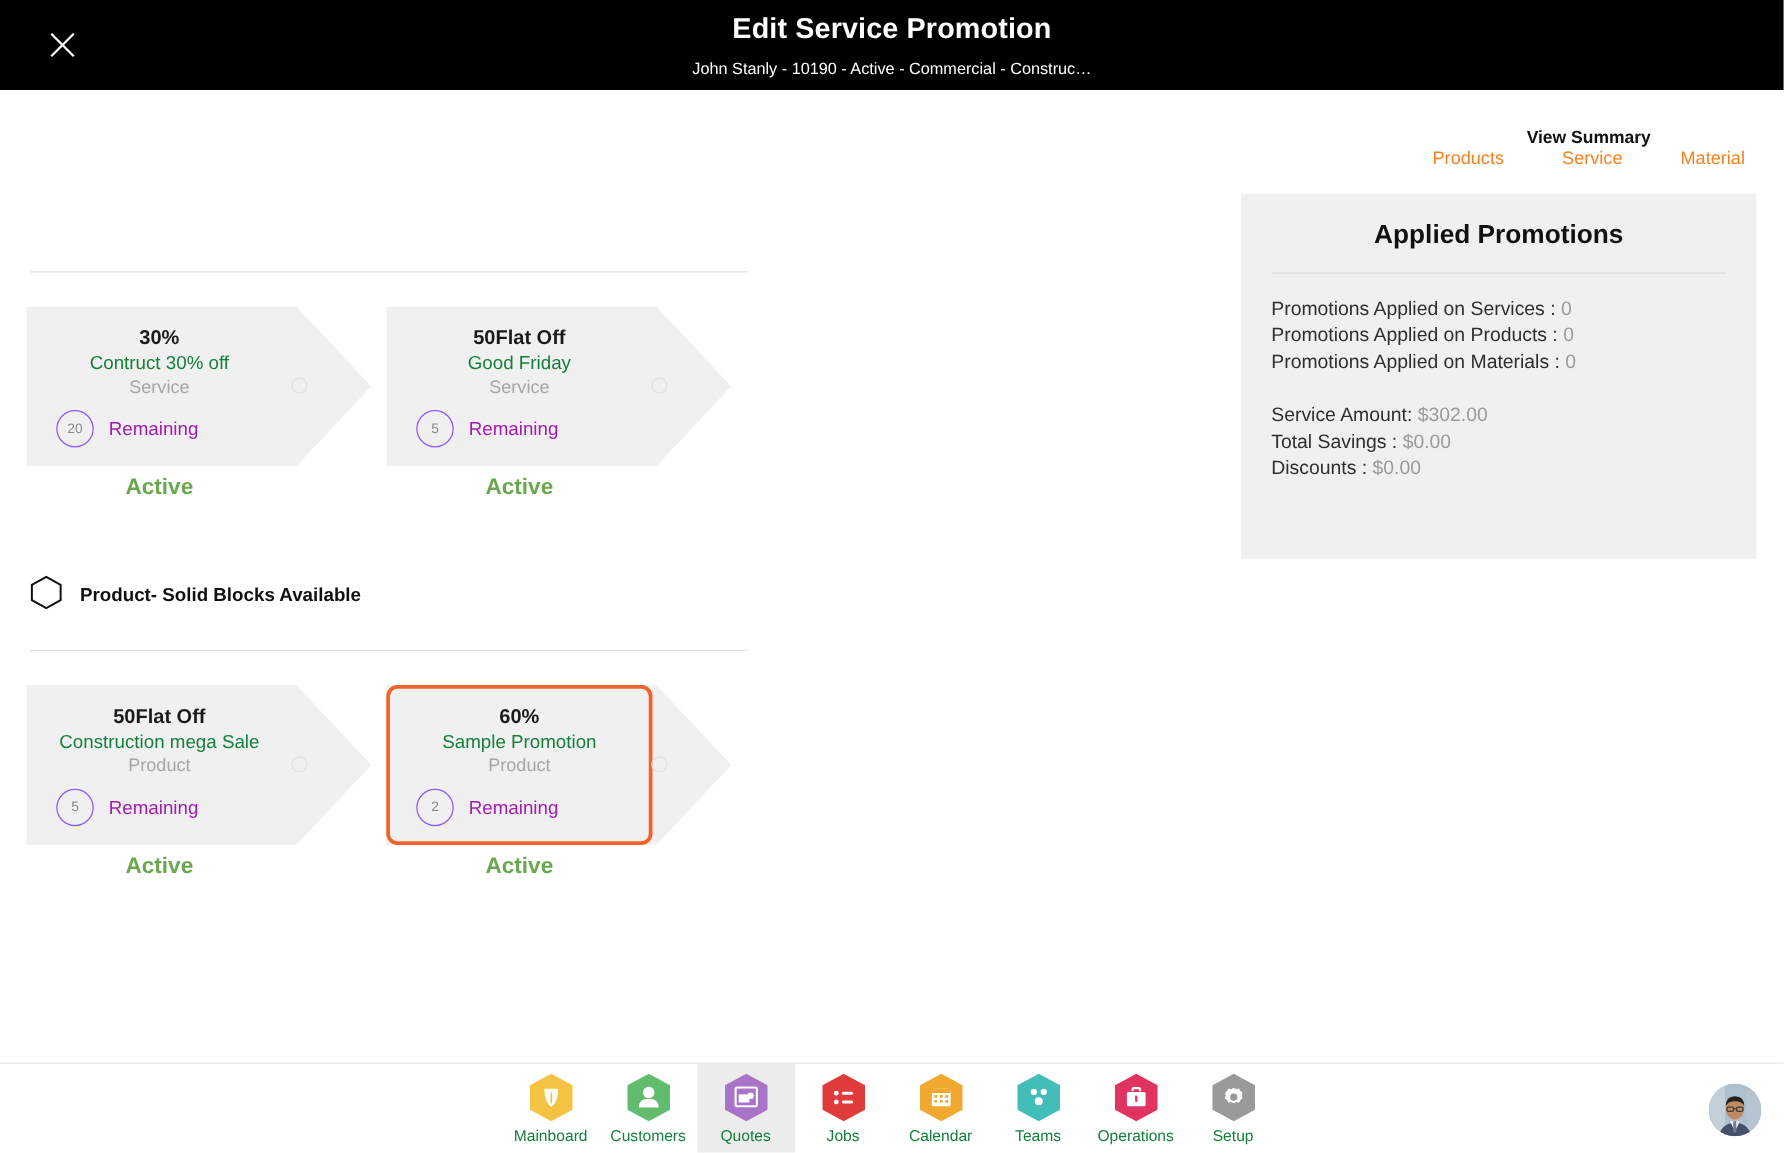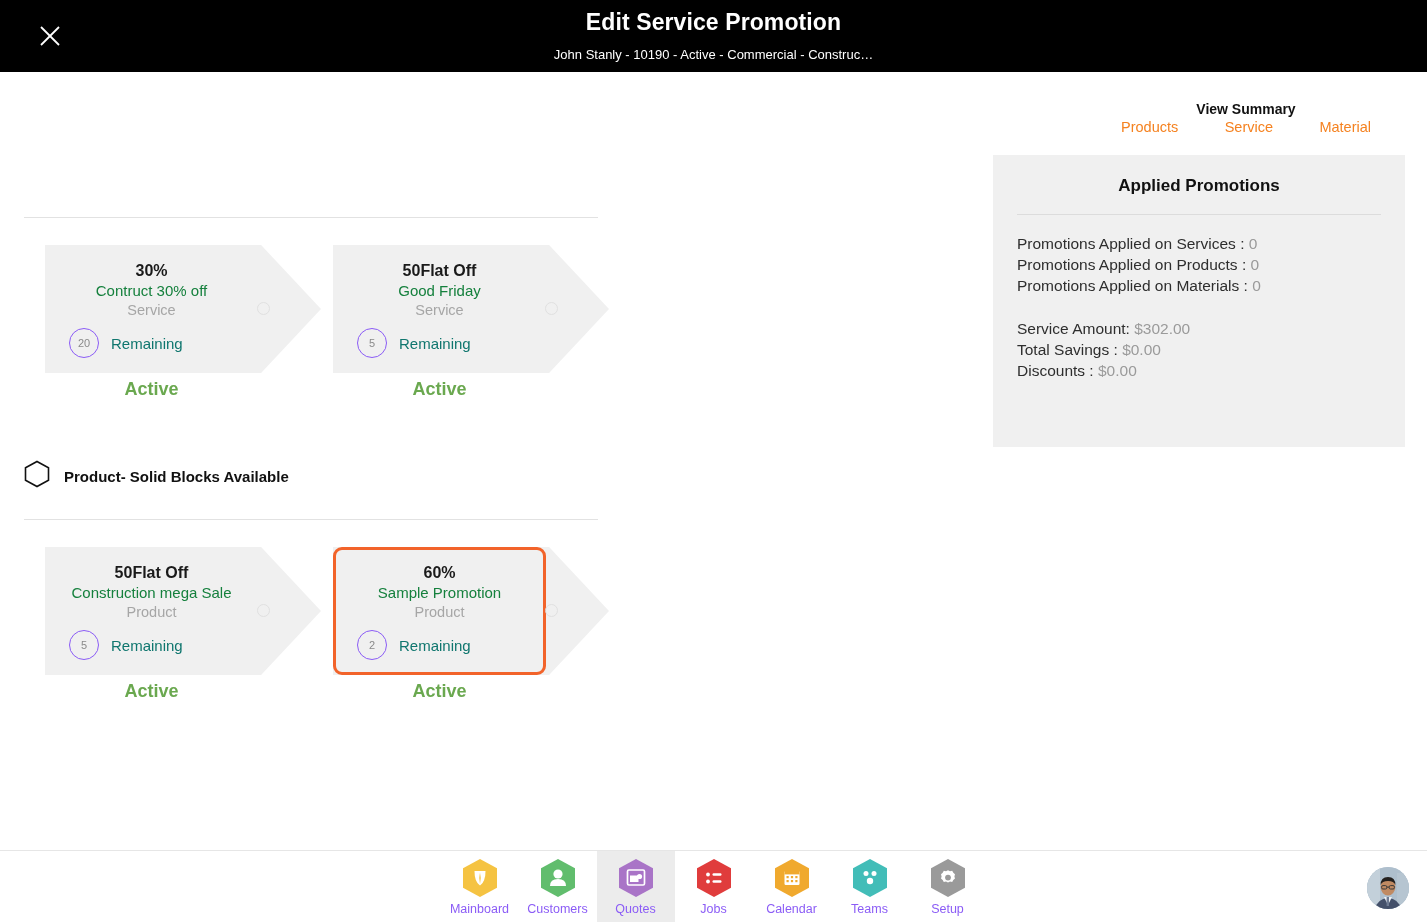--- a/index.html
+++ b/index.html
@@ -42,39 +42,39 @@
   .page-head { position: absolute; left: 24px; top: 20px; }
   .page-head-row { display: flex; align-items: center; gap: 13px; }
   .page-title {
     font-size: 22px; font-weight: bold; color: #1a1a1a; line-height: 1;
   }
   .page-sub {
     font-size: 13.5px; color: #3c3c3c; margin-top: 13px; margin-left: 38px;
   }
 
   
-  .summary-tabs { position: absolute; right: 56px; top: 30px; text-align: center; width: 250px; }
+  .summary-tabs { position: absolute; right: 31px; top: 30px; text-align: center; width: 250px; }
   .summary-label {
     font-size: 14px; font-weight: bold; color: #111; line-height: 1;
     display: block; margin-bottom: 3px;
   }
   .summary-links { display: flex; justify-content: space-between; }
   .summary-links a {
     color: #f58220; font-size: 14.5px; text-decoration: none; cursor: pointer;
   }
 
   
   .section-head { display: flex; align-items: center; gap: 14px; }
   .section-title { font-size: 15px; font-weight: bold; color: #111; }
   .divider { height: 1px; background: #e2e2e2; }
 
   
   .card-row { position: relative; }
   .coupon {
-    position: absolute; width: 276px; height: 128px; cursor: pointer; margin-left: 24px;
+    position: absolute; width: 276px; height: 128px; cursor: pointer;
   }
   .coupon-shape {
     position: absolute; left: 0; top: 0; width: 276px; height: 128px;
     background: #f0f0f0;
     clip-path: polygon(0 0, 78.3% 0, 100% 50%, 78.3% 100%, 0 100%);
   }
   .coupon.selected .coupon-ring {
     position: absolute; left: 0; top: 0; width: 213px; height: 128px;
     border: 3px solid #f2632a; border-radius: 9px; background: transparent;
     pointer-events: none;
@@ -85,37 +85,37 @@
   }
   .c-pct { font-size: 16px; font-weight: bold; color: #1a1a1a; line-height: 1.25; }
   .c-name { font-size: 15px; color: #15803d; line-height: 1.3; }
   .c-type { font-size: 14.5px; color: #a6a6a6; line-height: 1.35; }
   .c-remain { display: flex; align-items: center; gap: 12px; margin-top: 8px; padding-left: 24px; }
   .c-circle {
     width: 30px; height: 30px; border: 1px solid #8b5cf6; border-radius: 50%;
     display: flex; align-items: center; justify-content: center;
     font-size: 11px; color: #8a8a8a; background: transparent; flex: 0 0 auto;
   }
-  .c-remain-lbl { font-size: 15px; color: #0f766e; }
+  .c-remain-lbl { font-size: 15px; color: #a21caf; }
   .c-dot {
     position: absolute; left: 212px; top: 57px; width: 13px; height: 13px;
     border: 1px solid #e0e0e0; border-radius: 50%;
   }
   .c-status {
     position: absolute; top: 134px; width: 213px; text-align: center;
     font-size: 18px; font-weight: bold; color: #6aa84f;
   }
 
   
   .applied-panel {
     position: absolute; left: 993px; top: 83px; width: 412px; height: 292px;
     background: #f0f0f0; padding: 22px 24px 0 24px;
   }
   .applied-title {
-    text-align: center; font-size: 17px; font-weight: bold; color: #111;
+    text-align: center; font-size: 21px; font-weight: bold; color: #111;
     line-height: 1; padding-bottom: 20px;
   }
   .applied-rule { height: 1px; background: #dcdcdc; margin-bottom: 18px; }
   .applied-line { font-size: 15.5px; color: #2e2e2e; line-height: 21px; }
   .applied-line .val { color: #9a9a9a; }
   .applied-gap { height: 22px; }
 
   
   .bottombar {
     position: absolute; left: 0; top: 850px; width: 1427px; height: 72px;
@@ -123,21 +123,21 @@
   }
   .navitems {
     position: absolute; left: 0; top: 0; height: 72px; width: 1427px;
     display: flex; justify-content: center; align-items: stretch; gap: 0;
   }
   .navitem {
     width: 78px; display: flex; flex-direction: column; align-items: center;
     justify-content: center; cursor: pointer; gap: 4px;
   }
   .navitem.active { background: #ececec; }
-  .navlabel { font-size: 12.5px; color: #8b5cf6; }
+  .navlabel { font-size: 12.5px; color: #15803d; }
   .hexicon { position: relative; width: 38px; height: 40px; }
   .hexicon svg { display: block; }
   .avatar {
     position: absolute; right: 18px; top: 16px; width: 42px; height: 42px;
     border-radius: 50%; overflow: hidden; cursor: pointer;
     background: #b9c6d2;
   }
   .avatar svg { display: block; }
 </style>
 </head>
@@ -364,20 +364,31 @@
           <svg width="38" height="40" viewBox="0 0 38 40">
             <polygon points="19,1 36,10.2 36,29.8 19,39 2,29.8 2,10.2" fill="#42bdb8"></polygon>
             <circle cx="15" cy="15.5" r="2.5" fill="#ffffff"></circle>
             <circle cx="23" cy="15.5" r="2.5" fill="#ffffff"></circle>
             <circle cx="19" cy="23" r="3.2" fill="#ffffff"></circle>
           </svg>
         </span>
         <span class="navlabel">Teams</span>
       </div>
 
+      <div class="navitem">
+        <span class="hexicon">
+          <svg width="38" height="40" viewBox="0 0 38 40">
+            <polygon points="19,1 36,10.2 36,29.8 19,39 2,29.8 2,10.2" fill="#e0335f"></polygon>
+            <rect x="11.5" y="15.5" width="15" height="11.5" rx="1.2" fill="#ffffff"></rect>
+            <path d="M16 15 v-1.5 q0 -1 1 -1 h4 q1 0 1 1 v1.5" fill="none" stroke="#ffffff" stroke-width="1.7"></path>
+            <rect x="18.1" y="18.5" width="1.8" height="5" fill="#e0335f"></rect>
+          </svg>
+        </span>
+        <span class="navlabel">Operations</span>
+      </div>
 
       <div class="navitem">
         <span class="hexicon">
           <svg width="38" height="40" viewBox="0 0 38 40">
             <polygon points="19,1 36,10.2 36,29.8 19,39 2,29.8 2,10.2" fill="#9a9a9a"></polygon>
             <path d="M19 12.2 l2 1.1 l2.2 -.6 l1.1 2 l1.7 1.5 l-.6 2.2 l.6 2.2 l-1.7 1.5 l-1.1 2 l-2.2 -.6 l-2 1.1 l-2 -1.1 l-2.2 .6 l-1.1 -2 l-1.7 -1.5 l.6 -2.2 l-.6 -2.2 l1.7 -1.5 l1.1 -2 l2.2 .6 z" fill="#ffffff"></path>
             <circle cx="19" cy="19.6" r="2.9" fill="#9a9a9a"></circle>
           </svg>
         </span>
         <span class="navlabel">Setup</span>

